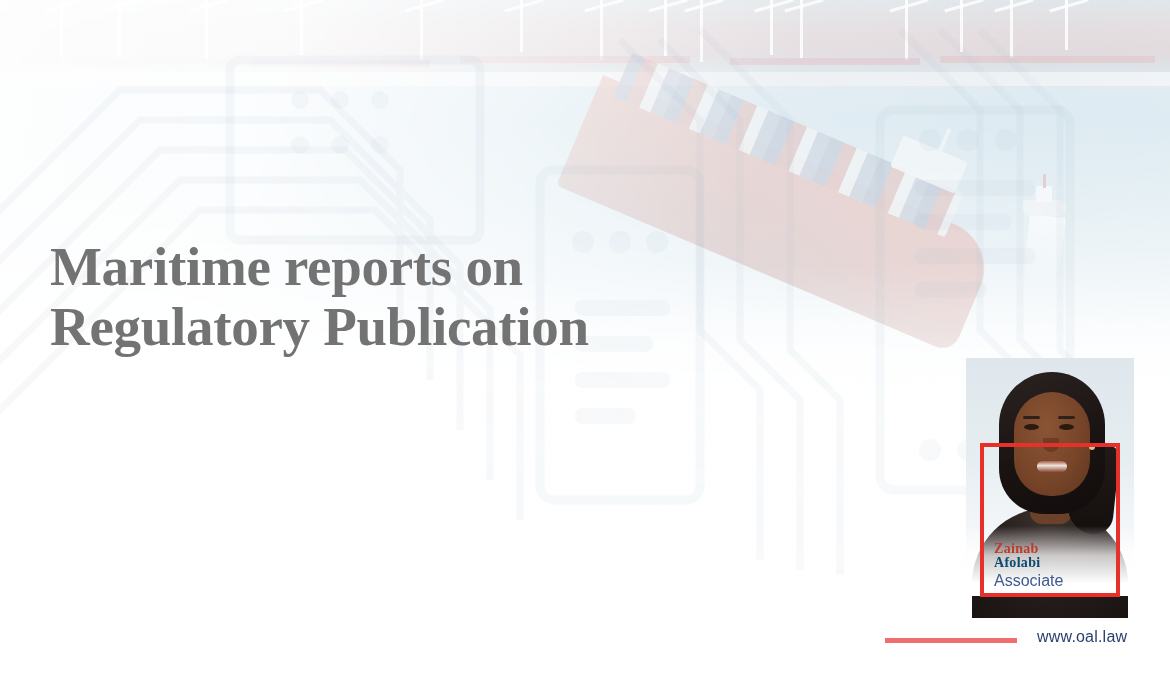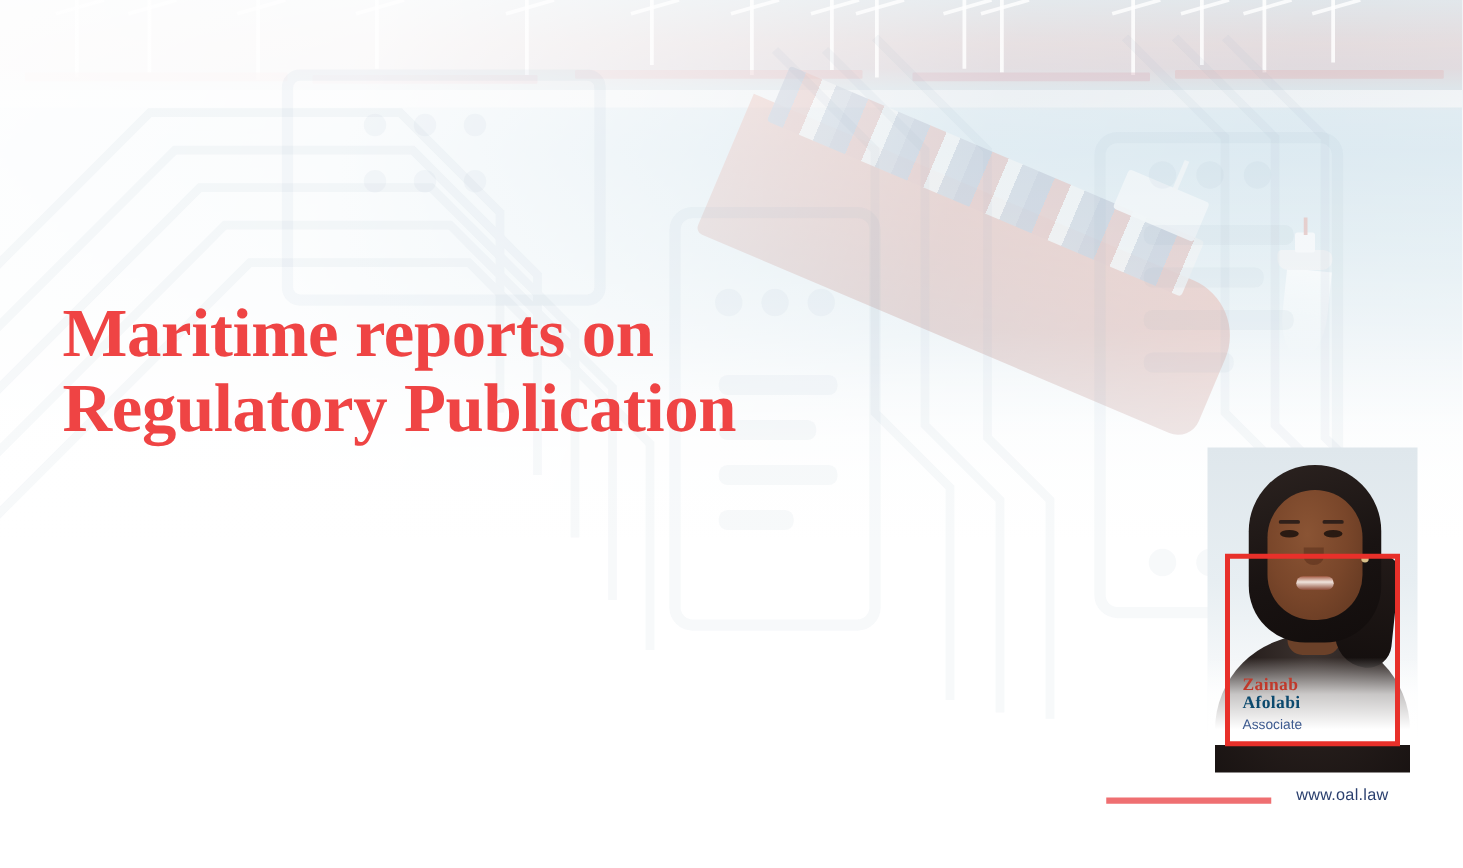--- a/index.html
+++ b/index.html
@@ -353,21 +353,21 @@
     font-weight: bold;
     color: #c0392b;
     font-size: 14px;
     line-height: 14px;
     letter-spacing: 0.3px;
   }
   .p-last { color: #b8342a; }
   .p-role {
     margin-top: 4px;
     font-family: "Liberation Sans", sans-serif;
-    font-size: 11px;
+    font-size: 16px;
     color: #3d5a8f;
     line-height: 13px;
   }
 
   
   .logo {
     position: absolute;
     left: 30px;
     top: 604px;
     font-family: "Liberation Serif", serif;
@@ -384,21 +384,21 @@
     top: 638px;
     width: 132px;
     height: 5px;
     background: #ef6f71;
   }
   .website {
     position: absolute;
     left: 1037px;
     top: 628px;
     font-family: "Liberation Sans", sans-serif;
-    font-size: 13px;
+    font-size: 16px;
     color: #2a3f6e;
     letter-spacing: 0.2px;
     white-space: nowrap;
   }
 </style>
 </head>
 <body>
 
 <div id="poster">
 
@@ -488,21 +488,21 @@
         <circle cx="340" cy="100" r="9"></circle>
         <circle cx="380" cy="100" r="9"></circle>
         <circle cx="300" cy="145" r="9"></circle>
         <circle cx="340" cy="145" r="9"></circle>
         <circle cx="380" cy="145" r="9"></circle>
       </g>
     </svg>
   </div>
 
 
-  <h1 class="title" style="color: #ef4444;">
+  <h1 class="title" style="color: #737373;">
     <span class="title-line">Maritime reports on</span>
     <span class="title-line">Regulatory Publication</span>
   </h1>
 
   <div class="portrait-card">
 
     <div class="portrait-photo-clip">
       <div class="pp-bg"></div>
       <div class="pp-shoulders"></div>
       <div class="pp-neck"></div>

